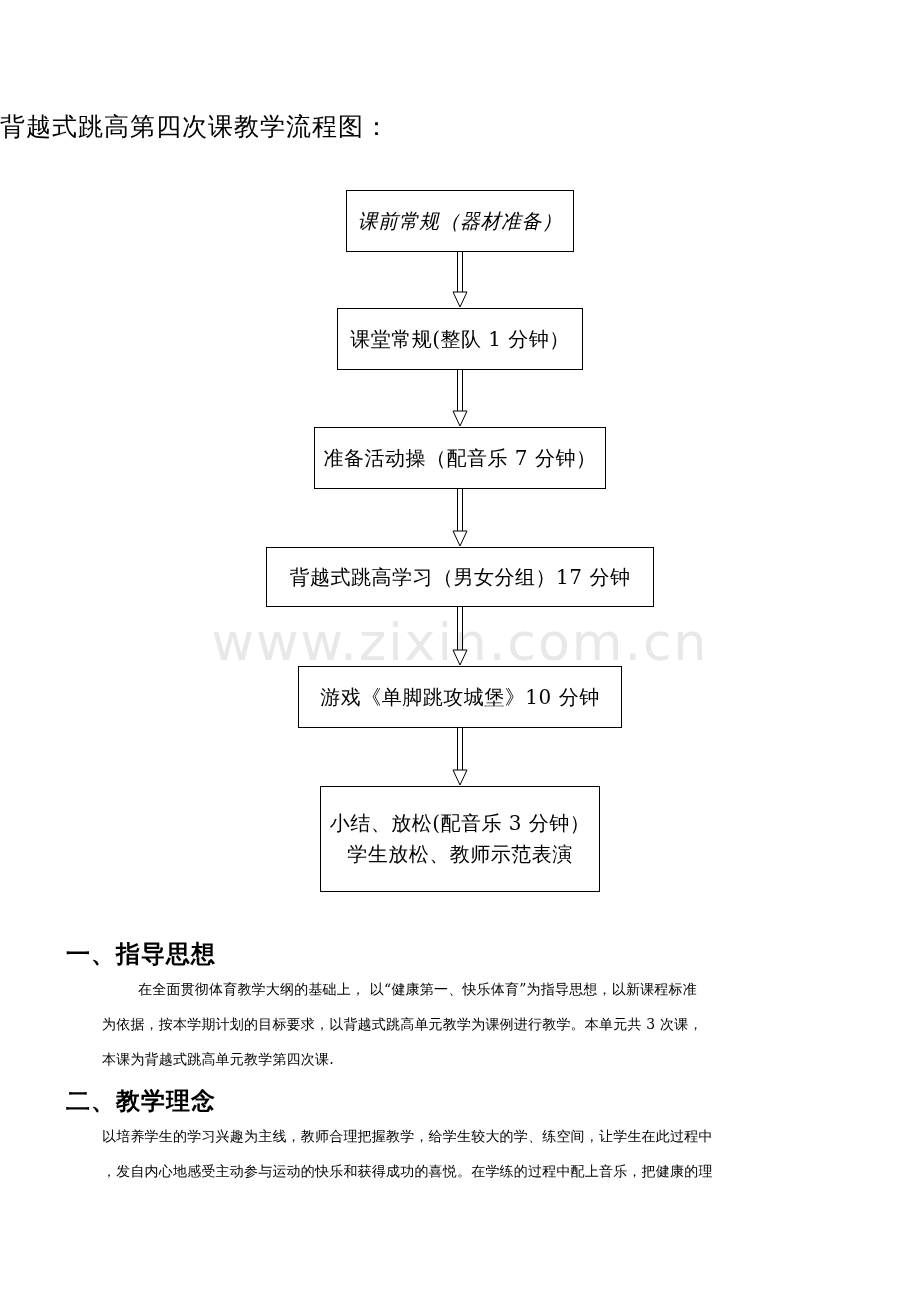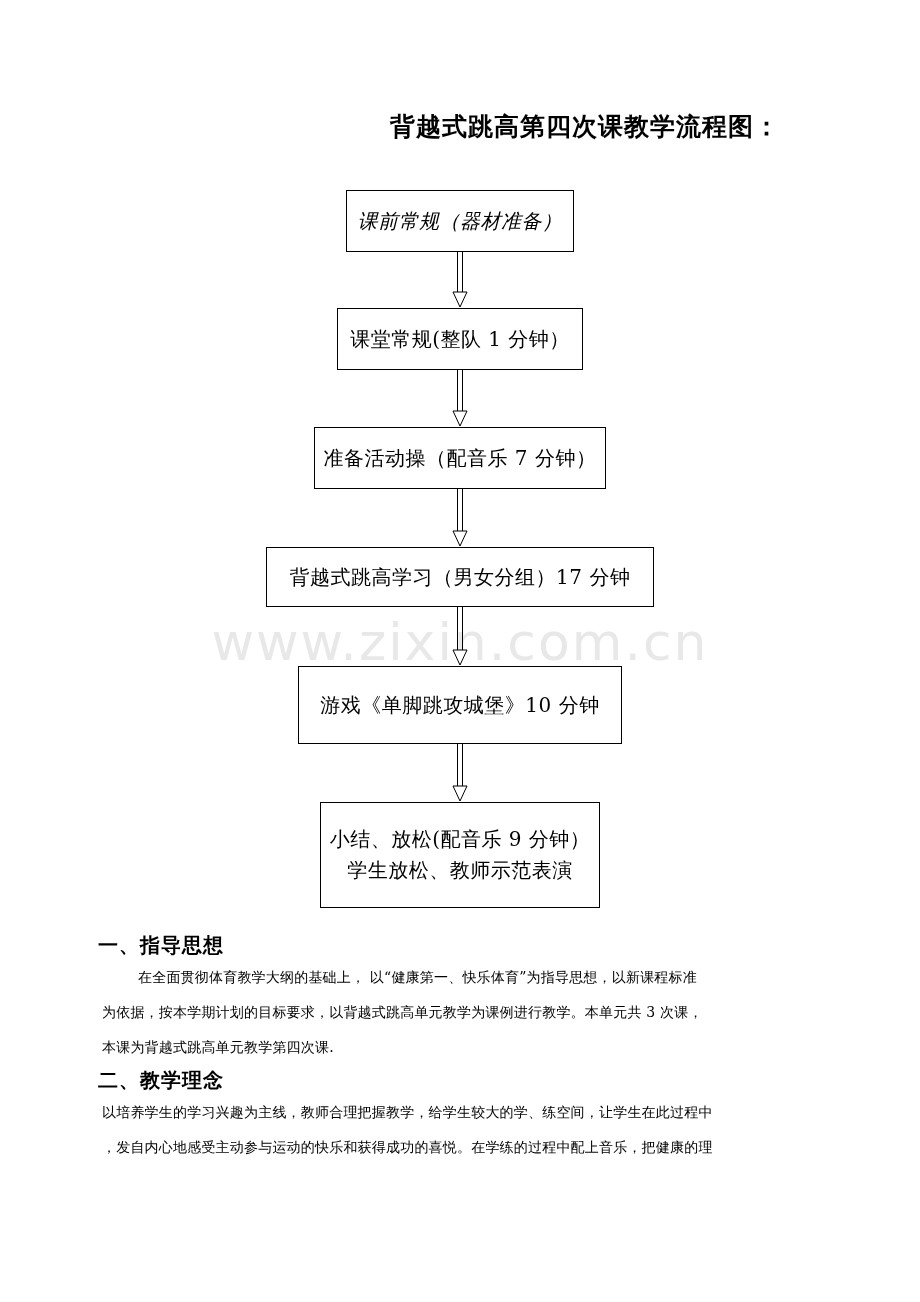--- a/index.html
+++ b/index.html
@@ -37,23 +37,23 @@
     z-index: 0;
     white-space: nowrap;
   }
 
   
   .doc-title {
     position: absolute;
     left: 0;
     top: 110px;
     width: 780px;
-    text-align: right;
+    text-align: left;
     font-size: 25px;
-    font-weight: bold;
+    font-weight: normal;
     letter-spacing: 1px;
     font-family: "DejaVu Sans", "Liberation Sans", sans-serif;
     z-index: 2;
   }
 
   
   .flow {
     position: absolute;
     left: 0;
     top: 190px;
@@ -75,21 +75,21 @@
     letter-spacing: 0.5px;
     white-space: nowrap;
   }
   .flow-box .line { display: block; }
 
   
   .box-1 { width: 228px; height: 62px; font-style: italic; }
   .box-2 { width: 246px; height: 62px; }
   .box-3 { width: 292px; height: 62px; }
   .box-4 { width: 388px; height: 60px; }
-  .box-5 { width: 324px; height: 78px; justify-content: center; }
+  .box-5 { width: 324px; height: 62px; justify-content: center; }
   .box-6 { width: 280px; height: 106px; }
 
   
   .connector {
     position: relative;
     margin: 0 auto;
     width: 18px;
   }
   .conn-1 { height: 56px; }
   .conn-2 { height: 57px; }
@@ -123,25 +123,26 @@
   .content {
     position: absolute;
     left: 0;
     top: 930px;
     width: 920px;
     z-index: 2;
   }
 
   .section-head {
     font-family: "DejaVu Sans", "Liberation Sans", sans-serif;
-    font-size: 20px;
+    font-size: 24px;
     font-weight: bold;
-    padding-left: 98px;
+    padding-left: 66px;
     line-height: 1.5;
     letter-spacing: 1px;
+    margin-top: 6px;
   }
 
   .para {
     font-size: 14px;
     line-height: 35px;
     padding: 0 44px 0 102px;
     letter-spacing: 0.2px;
   }
   .para .ln { display: block; white-space: nowrap; }
   .para .ln.indent { text-indent: 36px; }
@@ -211,21 +212,21 @@
 
     <div class="connector conn-5">
       <span class="shaft-l"></span>
       <span class="shaft-r"></span>
       <svg width="18" height="17" viewBox="0 0 18 17">
         <polygon points="2,1 16,1 9,16" fill="#ffffff" stroke="#000000" stroke-width="1"></polygon>
       </svg>
     </div>
 
     <div class="flow-box box-6">
-      <span class="line">小结、放松(配音乐 9 分钟）</span>
+      <span class="line">小结、放松(配音乐 3 分钟）</span>
       <span class="line">学生放松、教师示范表演</span>
     </div>
 
   </div>
 
   <div class="content">
 
     <div class="section-head">一、指导思想</div>
     <div class="para">
       <span class="ln indent">在全面贯彻体育教学大纲的基础上， 以“健康第一、快乐体育”为指导思想，以新课程标准</span>

